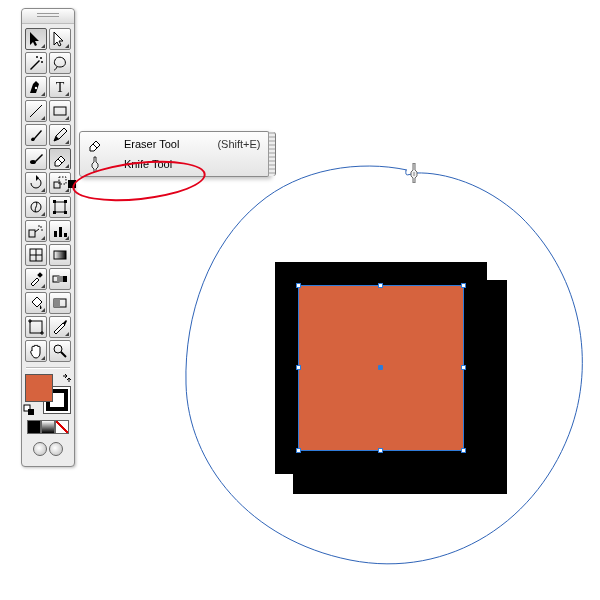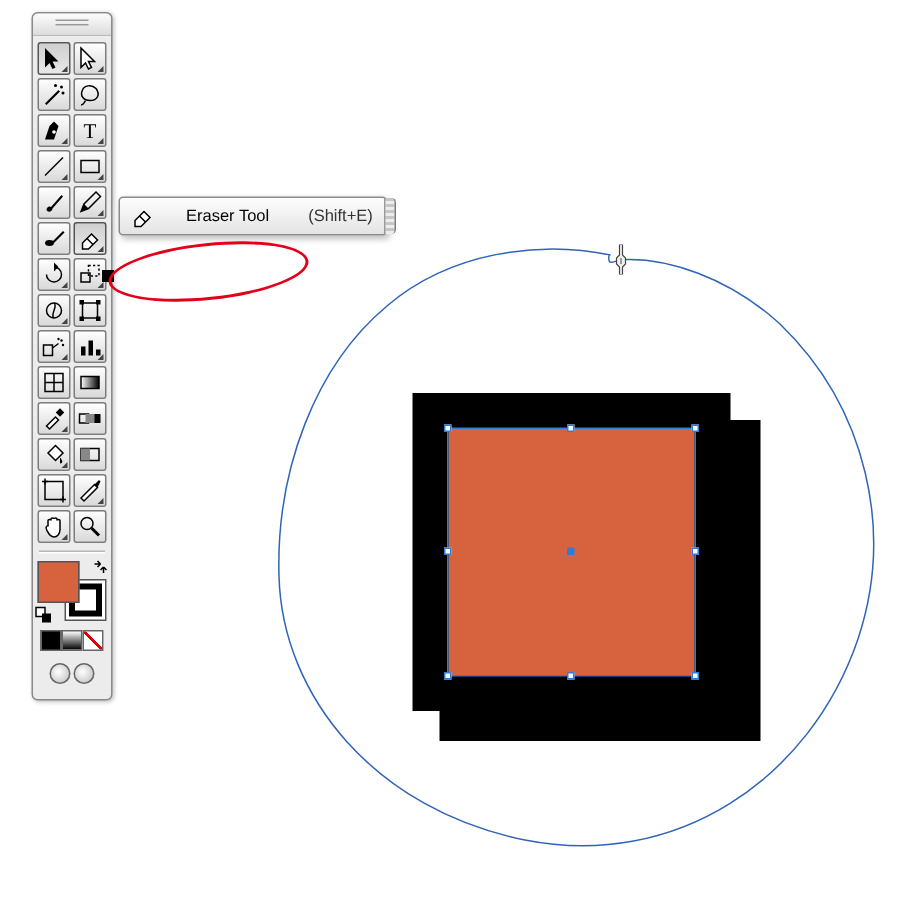--- a/index.html
+++ b/index.html
@@ -158,21 +158,21 @@
   }
   .flyout-row.sel {
     
   }
   .flyout-row .icon {
     width: 18px; height: 18px; flex: 0 0 18px;
     display: flex; align-items: center; justify-content: center;
   }
   .flyout-row .icon svg { width: 16px; height: 16px; }
   .flyout-row .label { flex: 1; }
-  .flyout-row .shortcut { color: #333; margin-left: 6px; }
+  .flyout-row .shortcut { color: #333; margin-left: 18px; }
 
   .flyout .selmarker {
     position: absolute;
     left: -12px;
     top: 48px; 
     width: 8px; height: 8px;
     background: #000;
   }
   .flyout .tearoff {
     position: absolute;
@@ -557,17 +557,26 @@
       <svg viewBox="0 0 16 16">
           <path d="M3 11 L9 5 L13 9 L7 15 L3 15 Z" fill="#fff" stroke="#000"></path>
           <line x1="6" y1="8" x2="10" y2="12" stroke="#000"></line>
         </svg>
     </span>
     <span class="label">Eraser Tool</span>
     <span class="shortcut">(Shift+E)</span>
   </div>
 
 
+  <div class="flyout-row sel">
+    <span class="icon">
+      <svg viewBox="0 0 16 16">
+          <path d="M7 1 L9 1 L9 6 L11 8 L11 11 L9 13 L9 16 L7 16 L7 13 L5 11 L5 8 L7 6 Z" fill="#eee" stroke="#000" stroke-width="0.8"></path>
+        </svg>
+    </span>
+    <span class="label">Knife Tool</span>
+    <span class="shortcut"></span>
+  </div>
 
   <div class="tearoff"></div>
 </div>
 
 <div class="annotation-ellipse"></div>
 
 </body></html>

